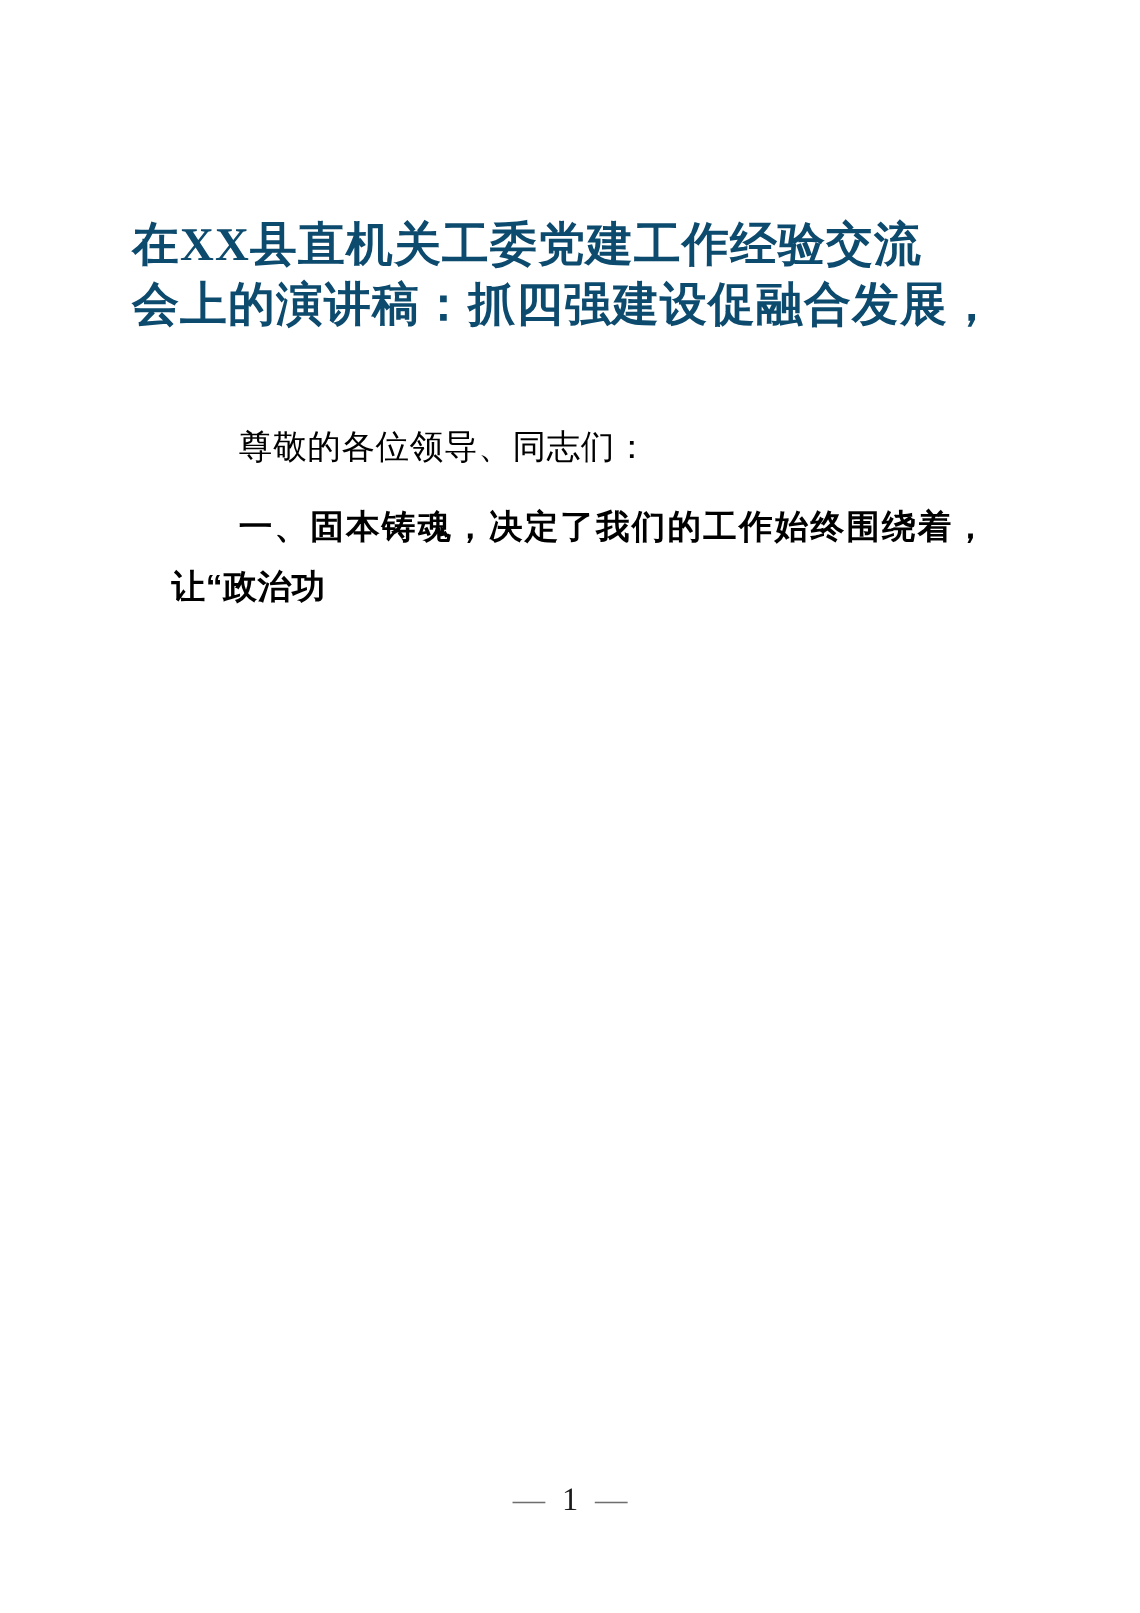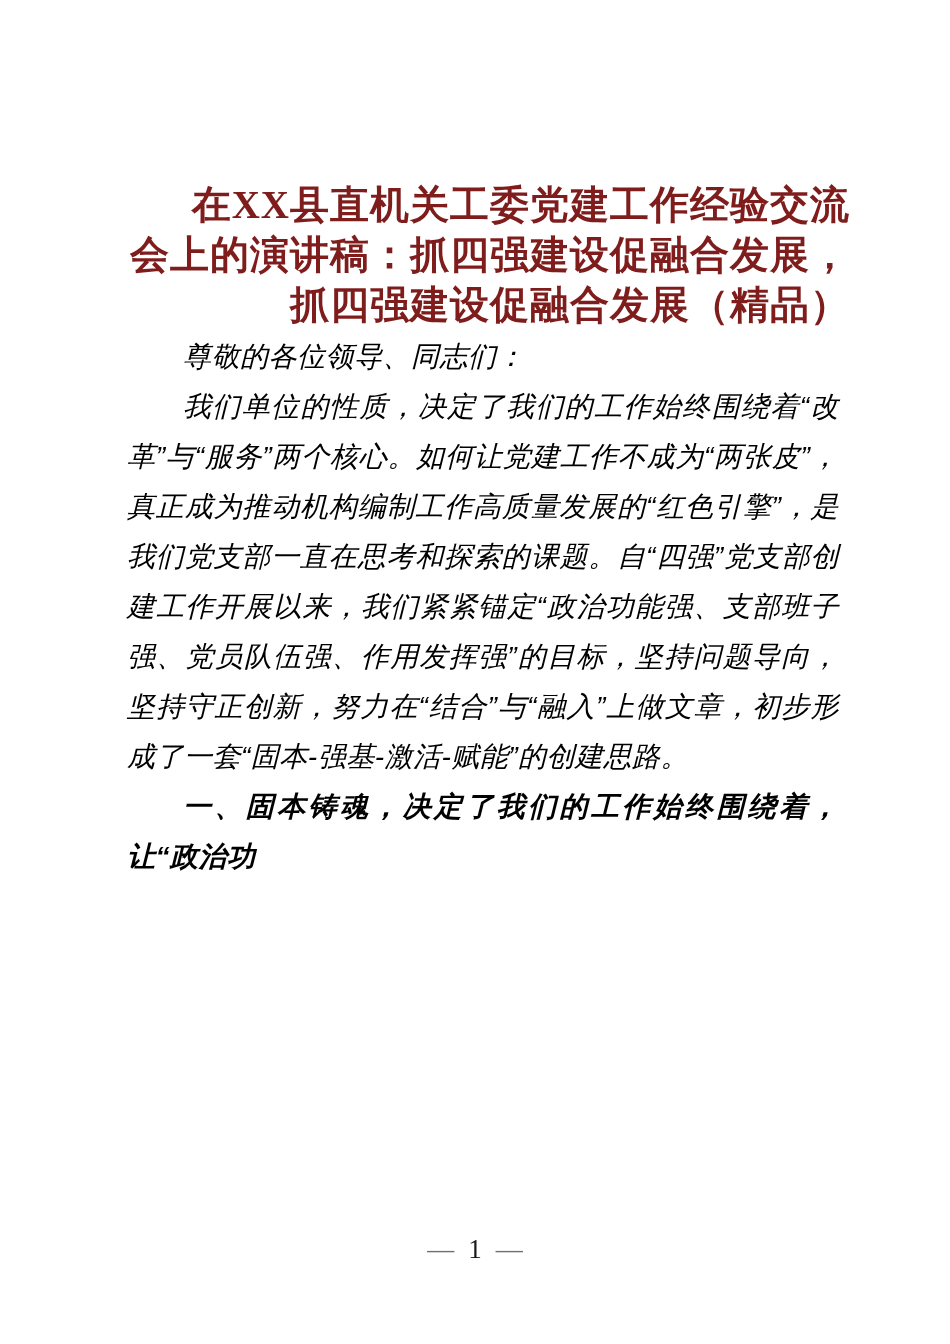--- a/index.html
+++ b/index.html
@@ -22,44 +22,43 @@
   .doc-title {
     position: absolute;
     top: 180px;
     left: 110px;
     right: 100px;
     margin: 0;
     font-family: "Liberation Serif", "DejaVu Serif", serif;
     font-weight: 700;
     font-size: 39px;
     line-height: 50px;
-    text-align: right;
-    color: #7f1d1d;
+    text-align: left;
+    color: #0c4a6e;
     letter-spacing: 1px;
   }
   .title-line {
     display: block;
     white-space: nowrap;
   }
   .doc-body {
     position: absolute;
     top: 332px;
     left: 127px;
     width: 712px;
     color: #000000;
   }
   .para {
-    margin: 0;
+    margin: 16px;
     font-size: 28px;
     line-height: 50px;
     text-align: justify;
     text-indent: 2em;
     letter-spacing: 0.5px;
     word-break: break-all;
-    font-style: italic;
   }
   .para.heading {
     font-weight: 700;
     letter-spacing: 0.5px;
   }
   .doc-footer {
     position: absolute;
     top: 1234px;
     left: 0;
     width: 950px;
@@ -79,26 +78,24 @@
   }
 </style>
 </head>
 <body>
 
 <div class="page">
 
   <h1 class="doc-title">
     <span class="title-line">在XX县直机关工委党建工作经验交流</span>
     <span class="title-line">会上的演讲稿：抓四强建设促融合发展，</span>
-    <span class="title-line">抓四强建设促融合发展（精品）</span>
   </h1>
 
   <div class="doc-body">
     <p class="para">尊敬的各位领导、同志们：</p>
-    <p class="para">我们单位的性质，决定了我们的工作始终围绕着“改革”与“服务”两个核心。如何让党建工作不成为“两张皮”，真正成为推动机构编制工作高质量发展的“红色引擎”，是我们党支部一直在思考和探索的课题。自“四强”党支部创建工作开展以来，我们紧紧锚定“政治功能强、支部班子强、党员队伍强、作用发挥强”的目标，坚持问题导向，坚持守正创新，努力在“结合”与“融入”上做文章，初步形成了一套“固本-强基-激活-赋能”的创建思路。</p>
     <p class="para heading">一、固本铸魂，决定了我们的工作始终围绕着，让“政治功</p>
   </div>
 
   <div class="doc-footer">
     <span class="footer-dash">—</span><span class="footer-num">1</span><span class="footer-dash">—</span>
   </div>
 
 </div>
 
 </body></html>

